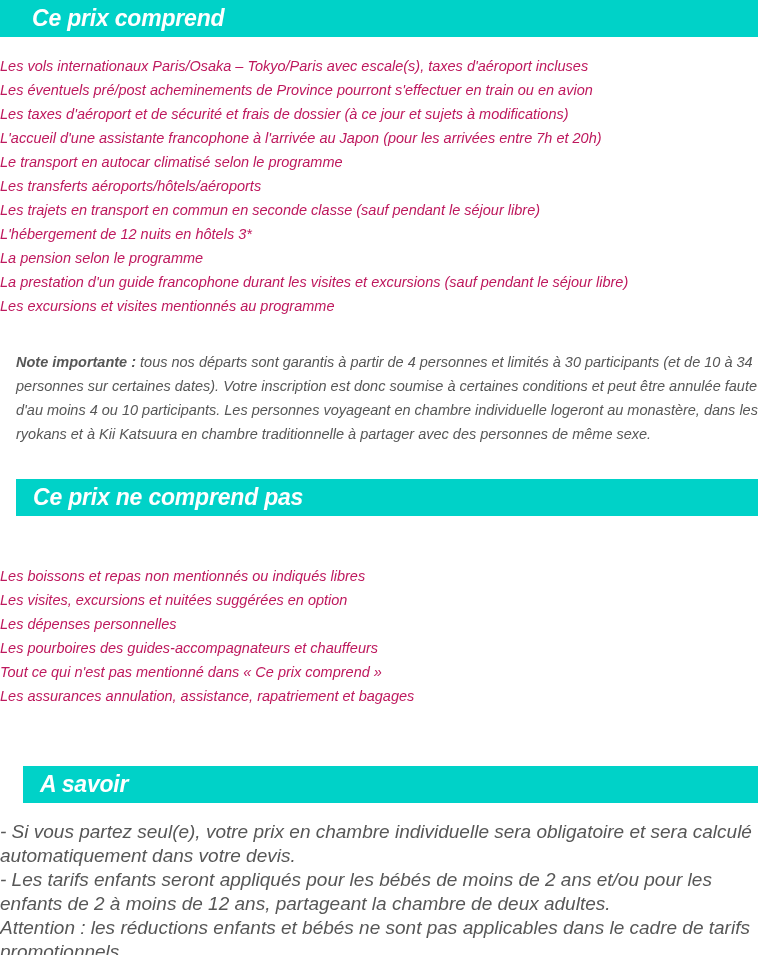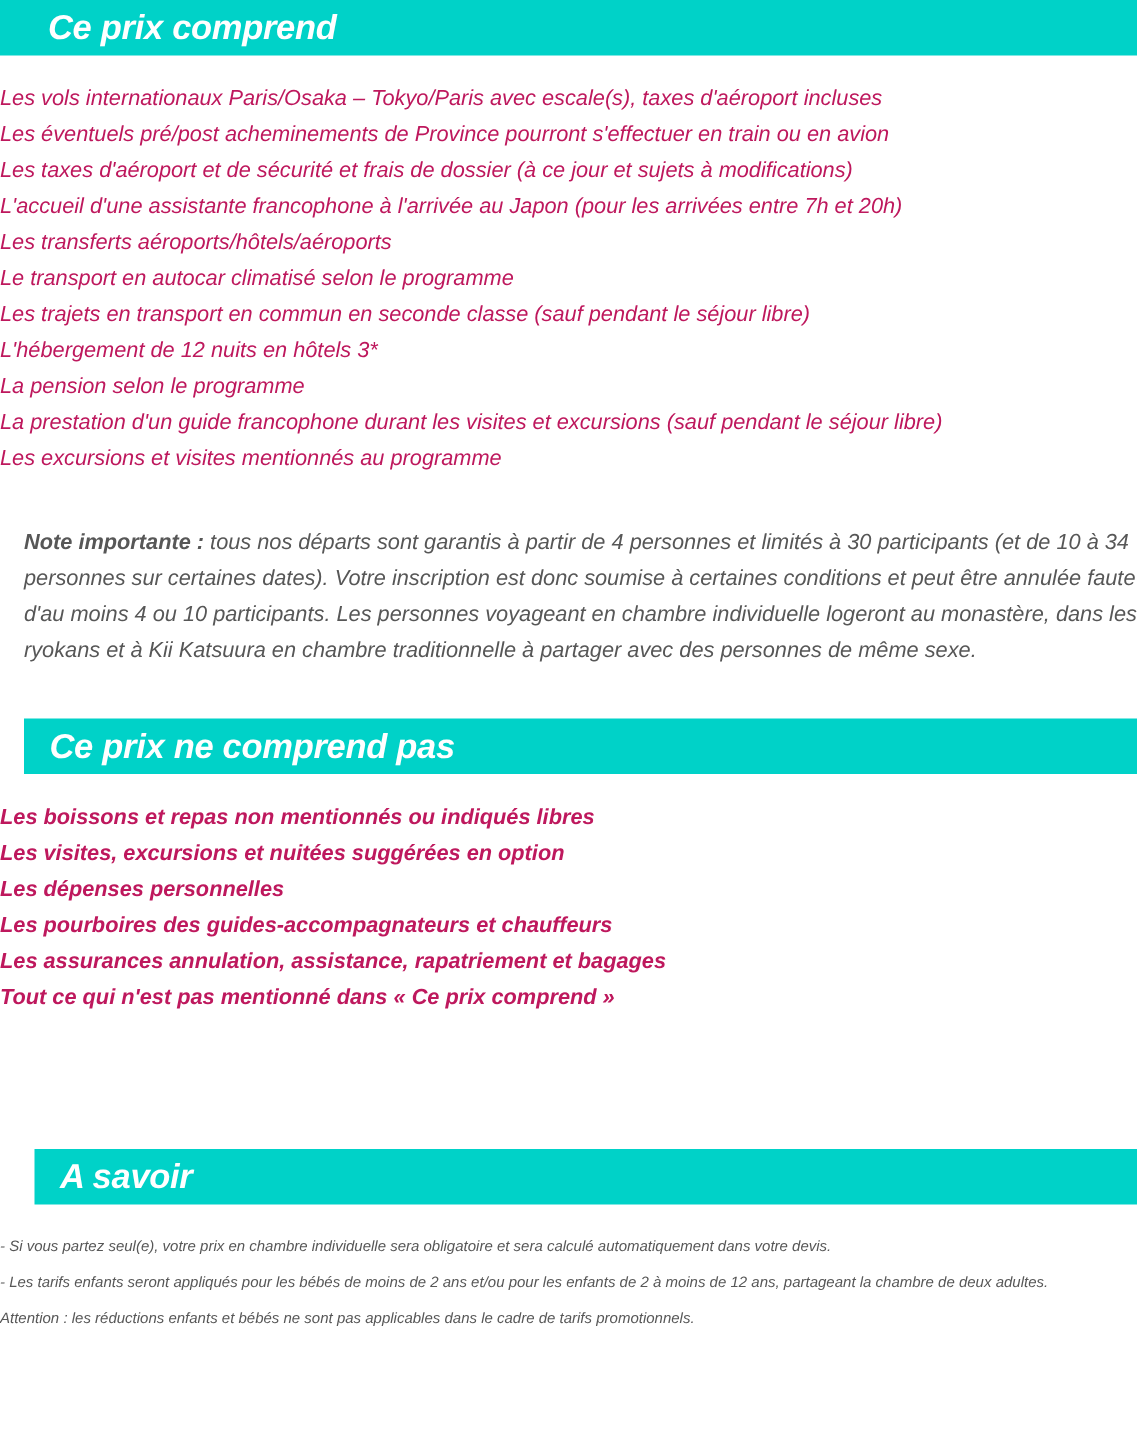--- a/index.html
+++ b/index.html
@@ -72,74 +72,74 @@
   }
   .note-label {
     font-weight: bold;
     font-style: italic;
   }
 
   .info-paragraph {
     color: #575757;
     font-family: "Liberation Sans", sans-serif;
     font-style: italic;
-    font-size: 10px;
+    font-size: 19px;
     line-height: 24px;
     margin: 0;
     padding: 0;
     width: 752px;
   }
 
   
   .s1-banner { position: absolute; top: 0px;   left: 0; padding-left: 32px; }
   .s1-list   { position: absolute; top: 54px;  left: 0; }
   .s1-note   { position: absolute; top: 334px; left: 0; }
 
   .s2-banner { position: absolute; top: 479px; left: 16px; }
-  .s2-list   { position: absolute; top: 533px; left: 0; font-weight: bold; }
+  .s2-list   { position: absolute; top: 564px; left: 0; }
 
   .s3-banner { position: absolute; top: 766px; left: 0; margin-left: 23px; }
   .s3-info   { position: absolute; top: 820px; left: 0; }
 </style>
 </head>
 <body>
 
 <div class="page">
 
   <div class="section-banner s1-banner">
     <span class="section-banner-title">Ce prix comprend</span>
   </div>
 
   <ul class="item-list s1-list">
     <li>Les vols internationaux Paris/Osaka – Tokyo/Paris avec escale(s), taxes d'aéroport incluses</li>
     <li>Les éventuels pré/post acheminements de Province pourront s'effectuer en train ou en avion</li>
     <li>Les taxes d'aéroport et de sécurité et frais de dossier (à ce jour et sujets à modifications)</li>
     <li>L'accueil d'une assistante francophone à l'arrivée au Japon (pour les arrivées entre 7h et 20h)</li>
+    <li>Le transport en autocar climatisé selon le programme</li>
     <li>Les transferts aéroports/hôtels/aéroports</li>
-    <li>Le transport en autocar climatisé selon le programme</li>
     <li>Les trajets en transport en commun en seconde classe (sauf pendant le séjour libre)</li>
     <li>L'hébergement de 12 nuits en hôtels 3*</li>
     <li>La pension selon le programme</li>
     <li>La prestation d'un guide francophone durant les visites et excursions (sauf pendant le séjour libre)</li>
     <li>Les excursions et visites mentionnés au programme</li>
   </ul>
 
   <p class="note-paragraph s1-note"><span class="note-label">Note importante :</span><span> tous nos départs sont garantis à partir de 4 personnes et limités à 30 participants (et de 10 à 34 personnes sur certaines dates). Votre inscription est donc soumise à certaines conditions et peut être annulée faute d'au moins 4 ou 10 participants. Les personnes voyageant en chambre individuelle logeront au monastère, dans les ryokans et à Kii Katsuura en chambre traditionnelle à partager avec des personnes de même sexe.</span></p>
 
   <div class="section-banner s2-banner">
     <span class="section-banner-title">Ce prix ne comprend pas</span>
   </div>
 
   <ul class="item-list s2-list">
     <li>Les boissons et repas non mentionnés ou indiqués libres</li>
     <li>Les visites, excursions et nuitées suggérées en option</li>
     <li>Les dépenses personnelles</li>
     <li>Les pourboires des guides-accompagnateurs et chauffeurs</li>
+    <li>Tout ce qui n'est pas mentionné dans « Ce prix comprend »</li>
     <li>Les assurances annulation, assistance, rapatriement et bagages</li>
-    <li>Tout ce qui n'est pas mentionné dans « Ce prix comprend »</li>
   </ul>
 
   <div class="section-banner s3-banner">
     <span class="section-banner-title">A savoir</span>
   </div>
 
   <div class="s3-info">
     <p class="info-paragraph">- Si vous partez seul(e), votre prix en chambre individuelle sera obligatoire et sera calculé automatiquement dans votre devis.</p>
     <p class="info-paragraph">- Les tarifs enfants seront appliqués pour les bébés de moins de 2 ans et/ou pour les enfants de 2 à moins de 12 ans, partageant la chambre de deux adultes.</p>
     <p class="info-paragraph">Attention : les réductions enfants et bébés ne sont pas applicables dans le cadre de tarifs promotionnels.</p>

